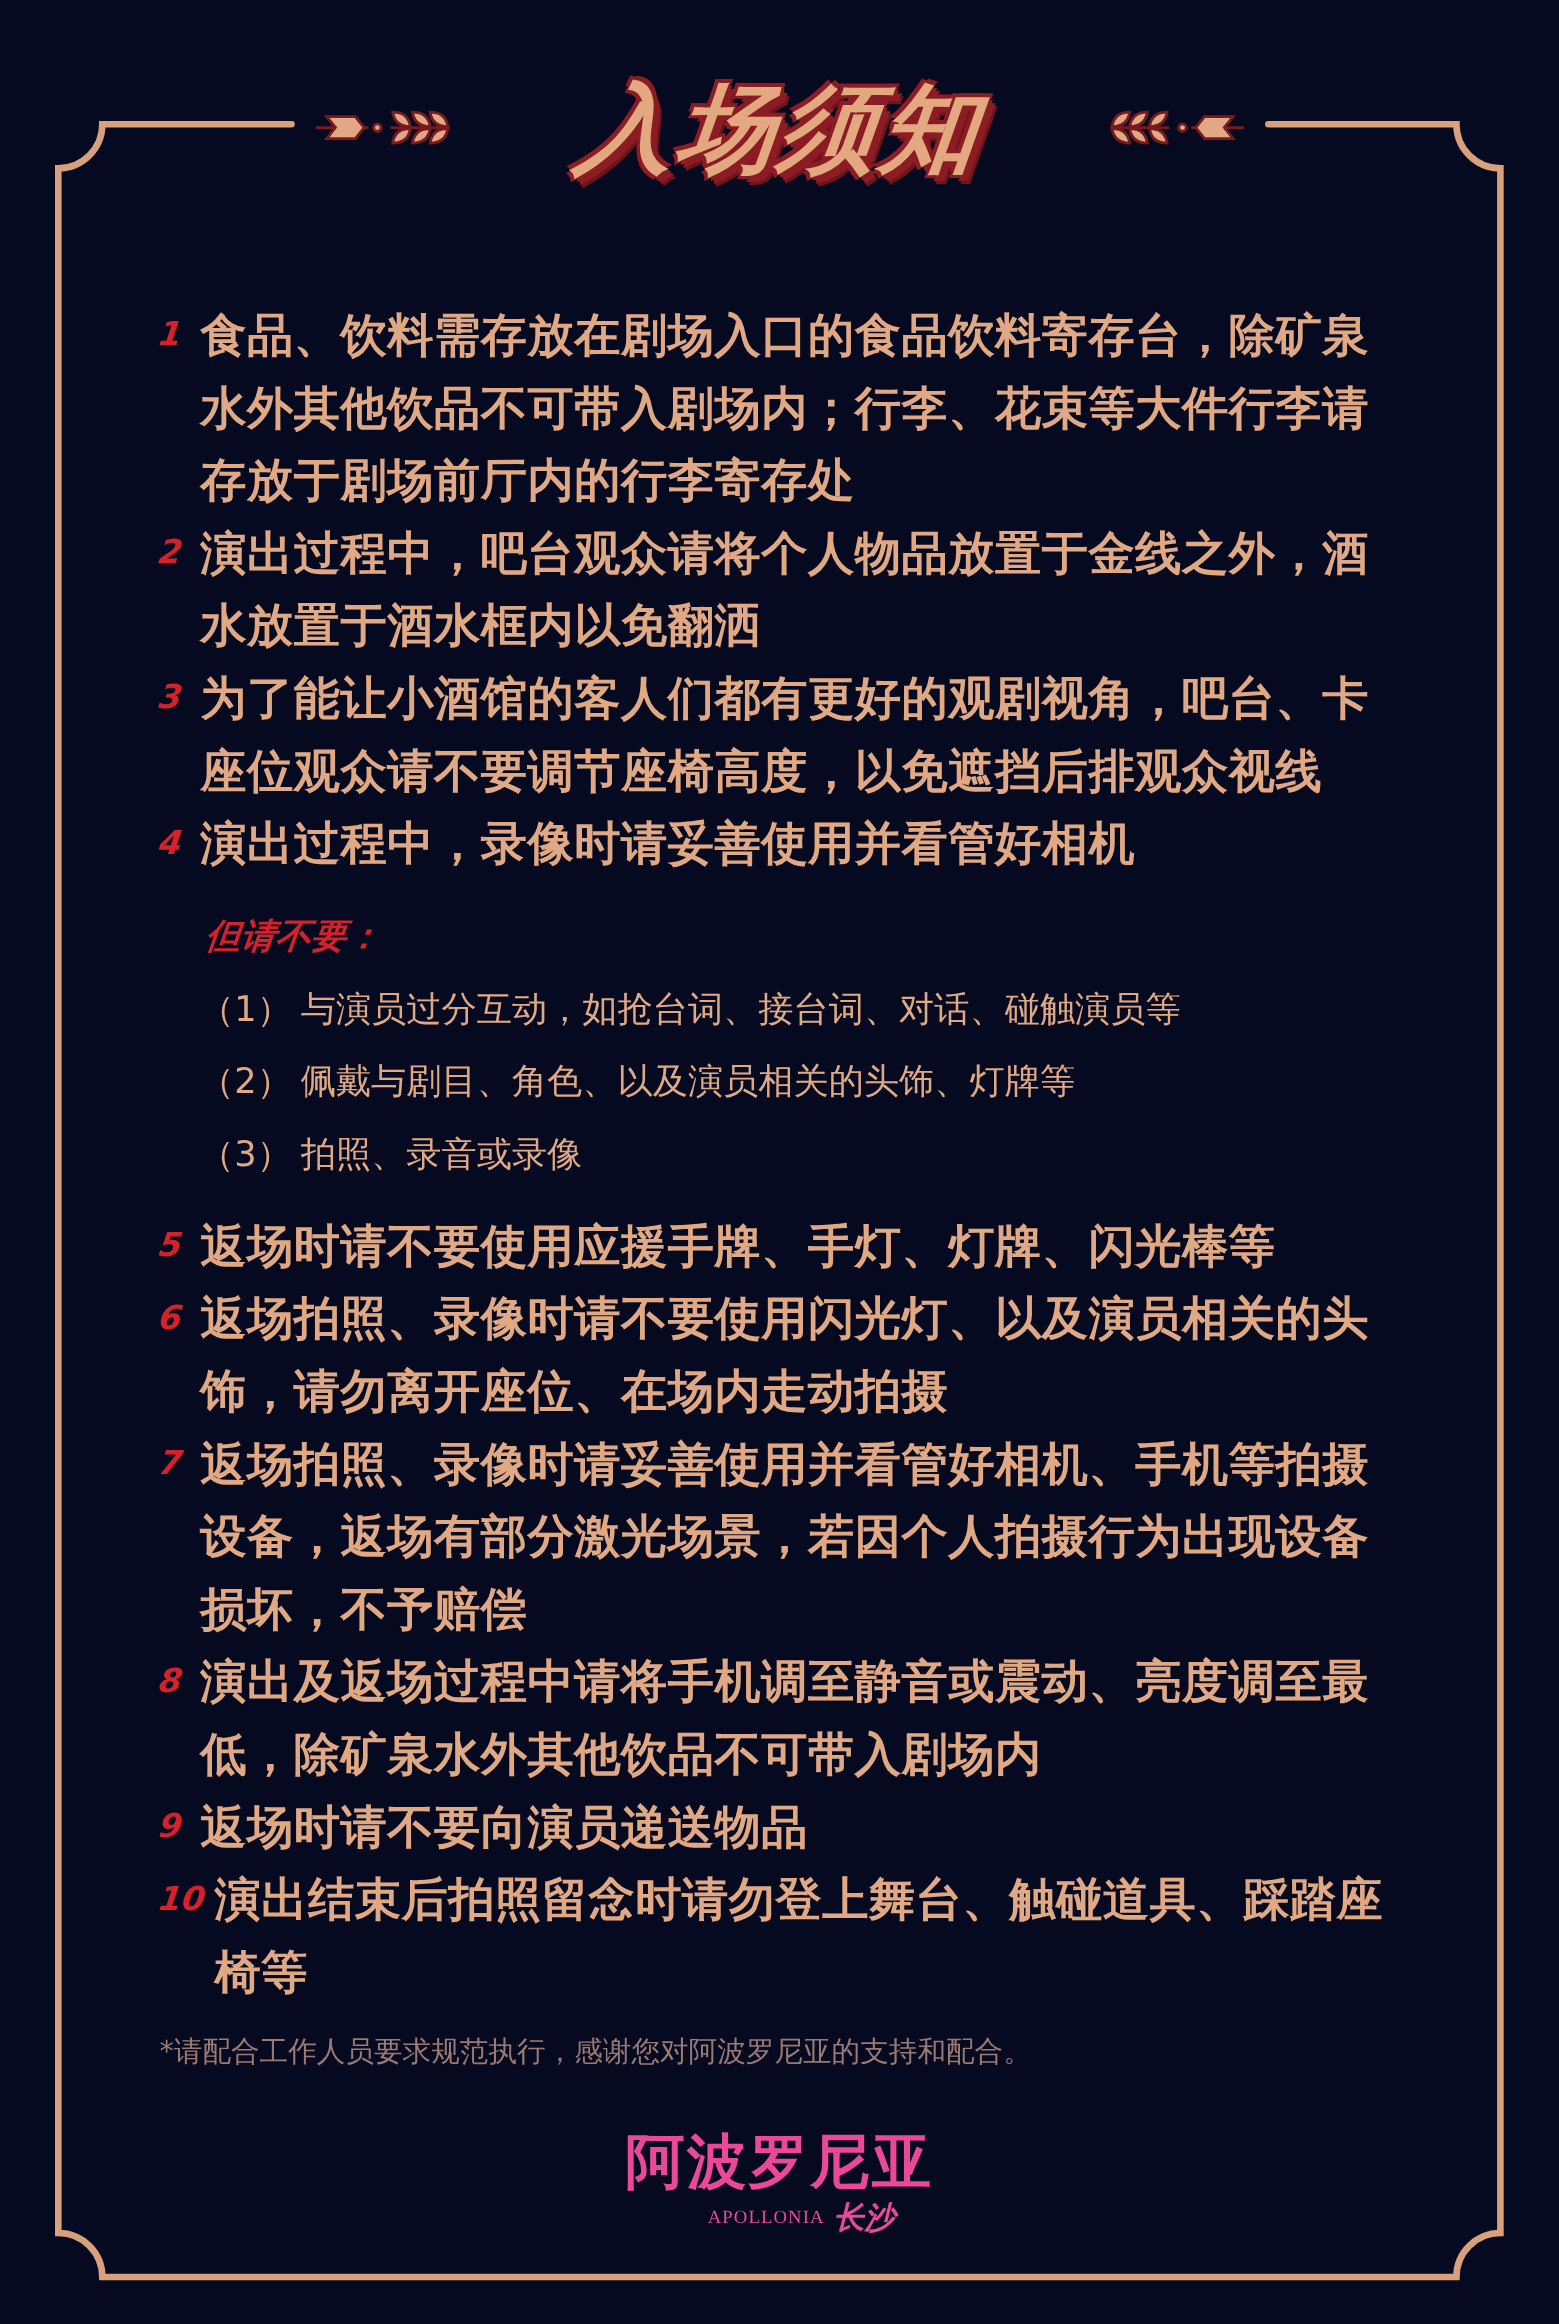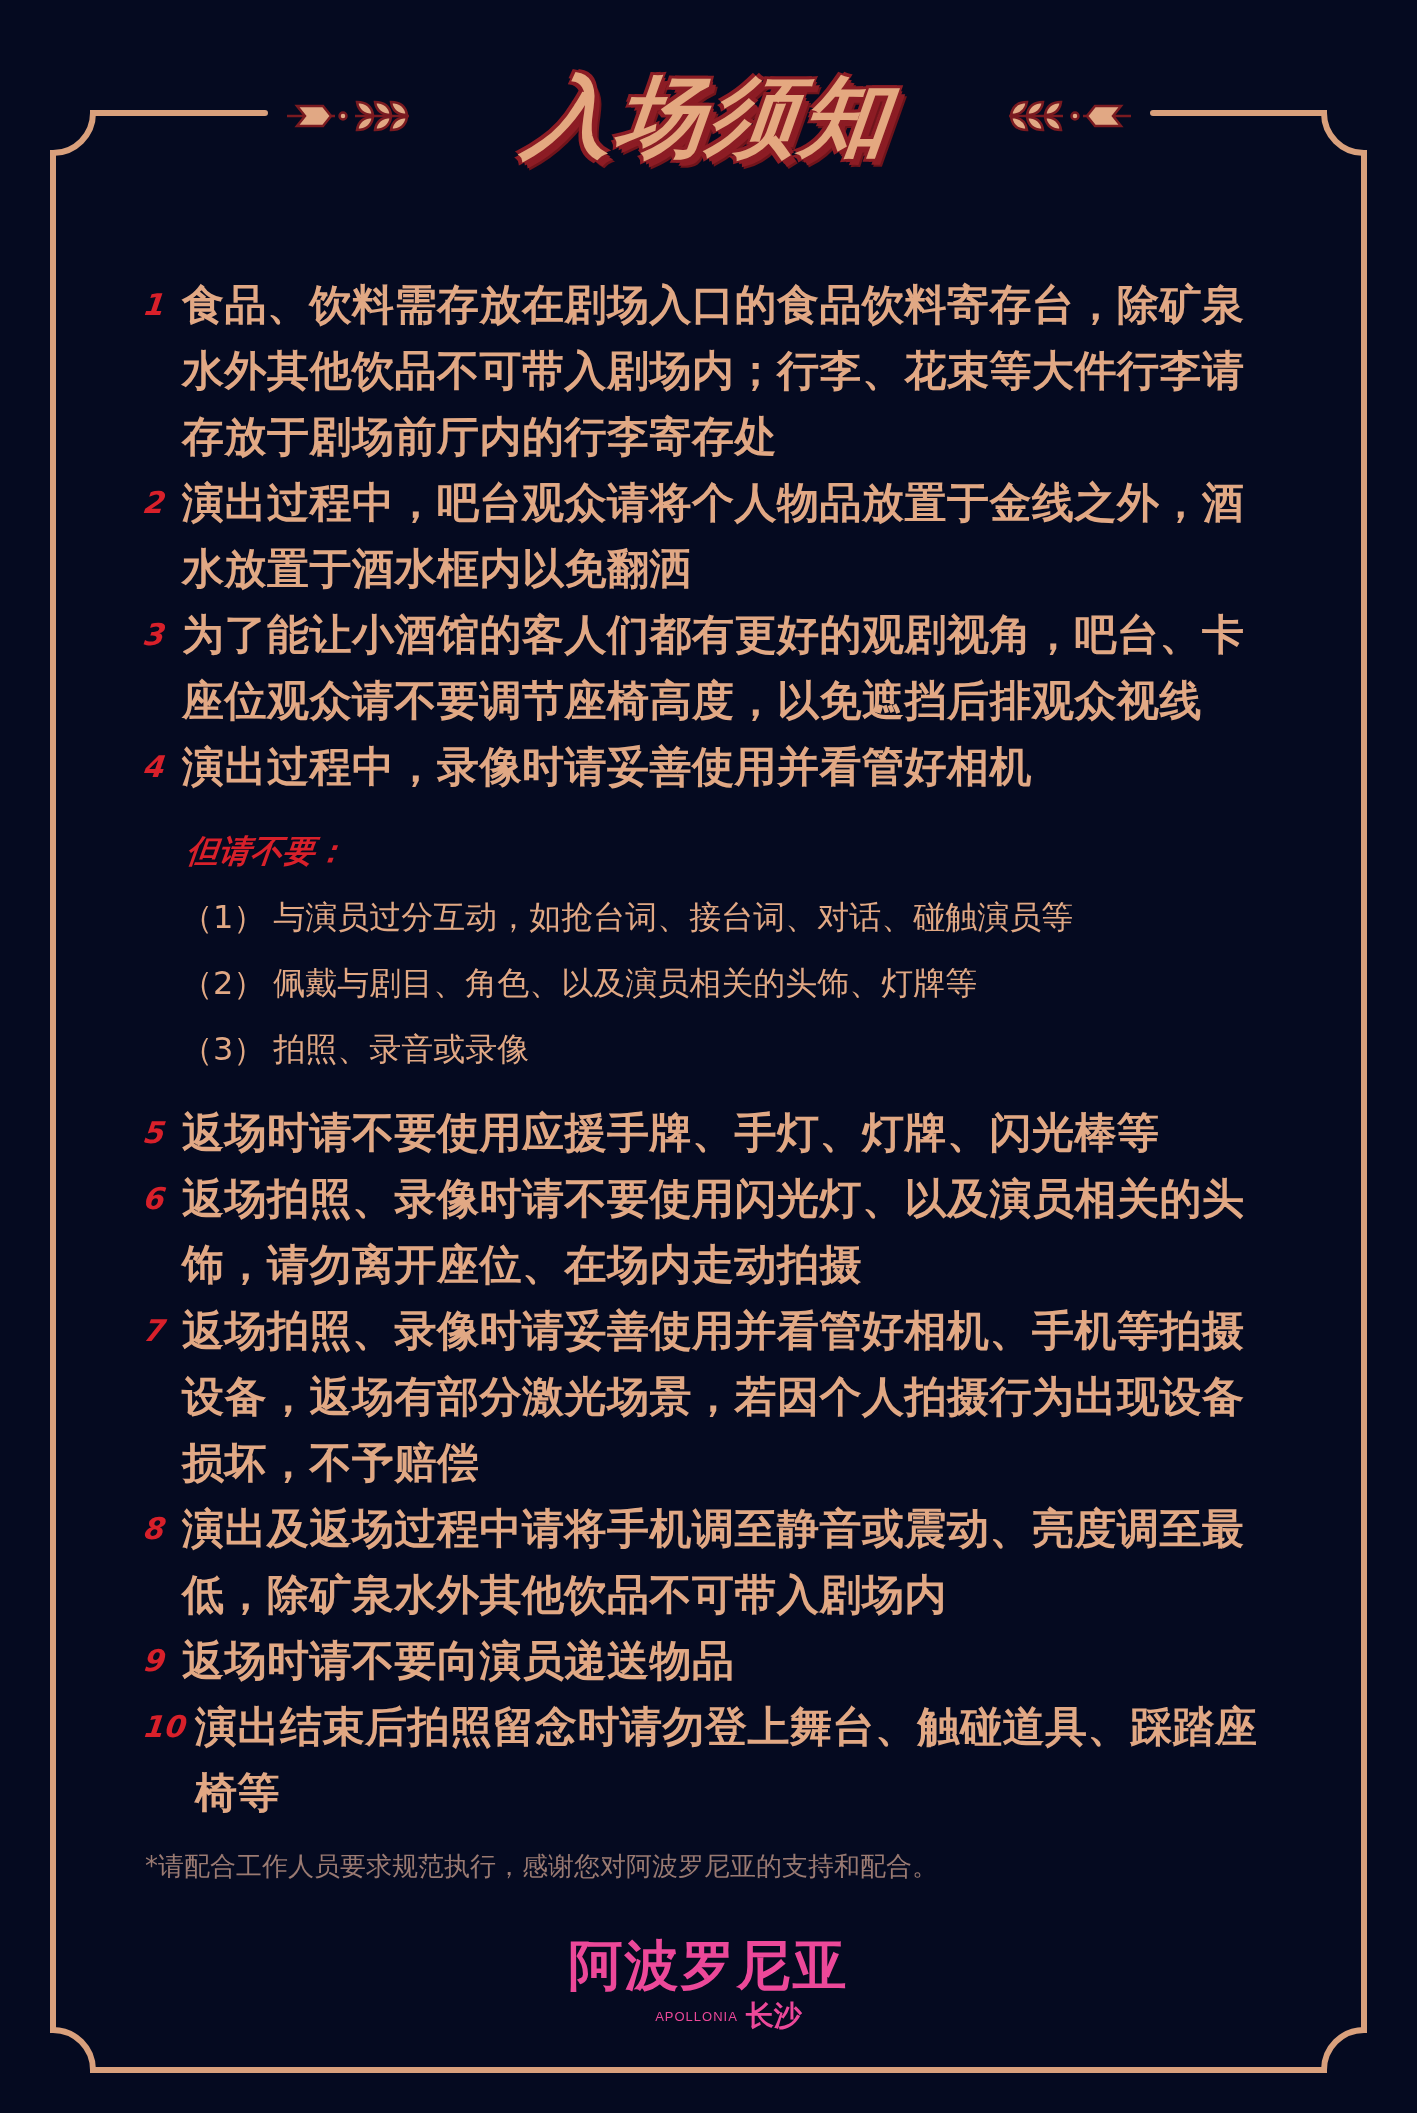--- a/index.html
+++ b/index.html
@@ -123,26 +123,27 @@
     }
     .logo-sub {
       margin-top: 2px;
       display: flex;
       justify-content: center;
       align-items: center;
       gap: 8px;
       padding-left: 40px;
     }
     .logo-en {
-      font-family: Liberation Sans, sans-serif;
-      font-size: 13px;
+      font-family: Liberation Serif, serif;
+      font-size: 17px;
       letter-spacing: 1px;
     }
     .logo-city {
       font-family: "DejaVu Serif", serif;
+      font-style: italic;
       font-weight: bold;
       font-size: 28px;
     }
   </style>
 </head>
 <body>
 
 <svg class="frame-svg" width="1417" height="2113" viewBox="0 0 1417 2113">
   <g fill="none" stroke="#d9a07c" stroke-width="6" stroke-linecap="round">
 

